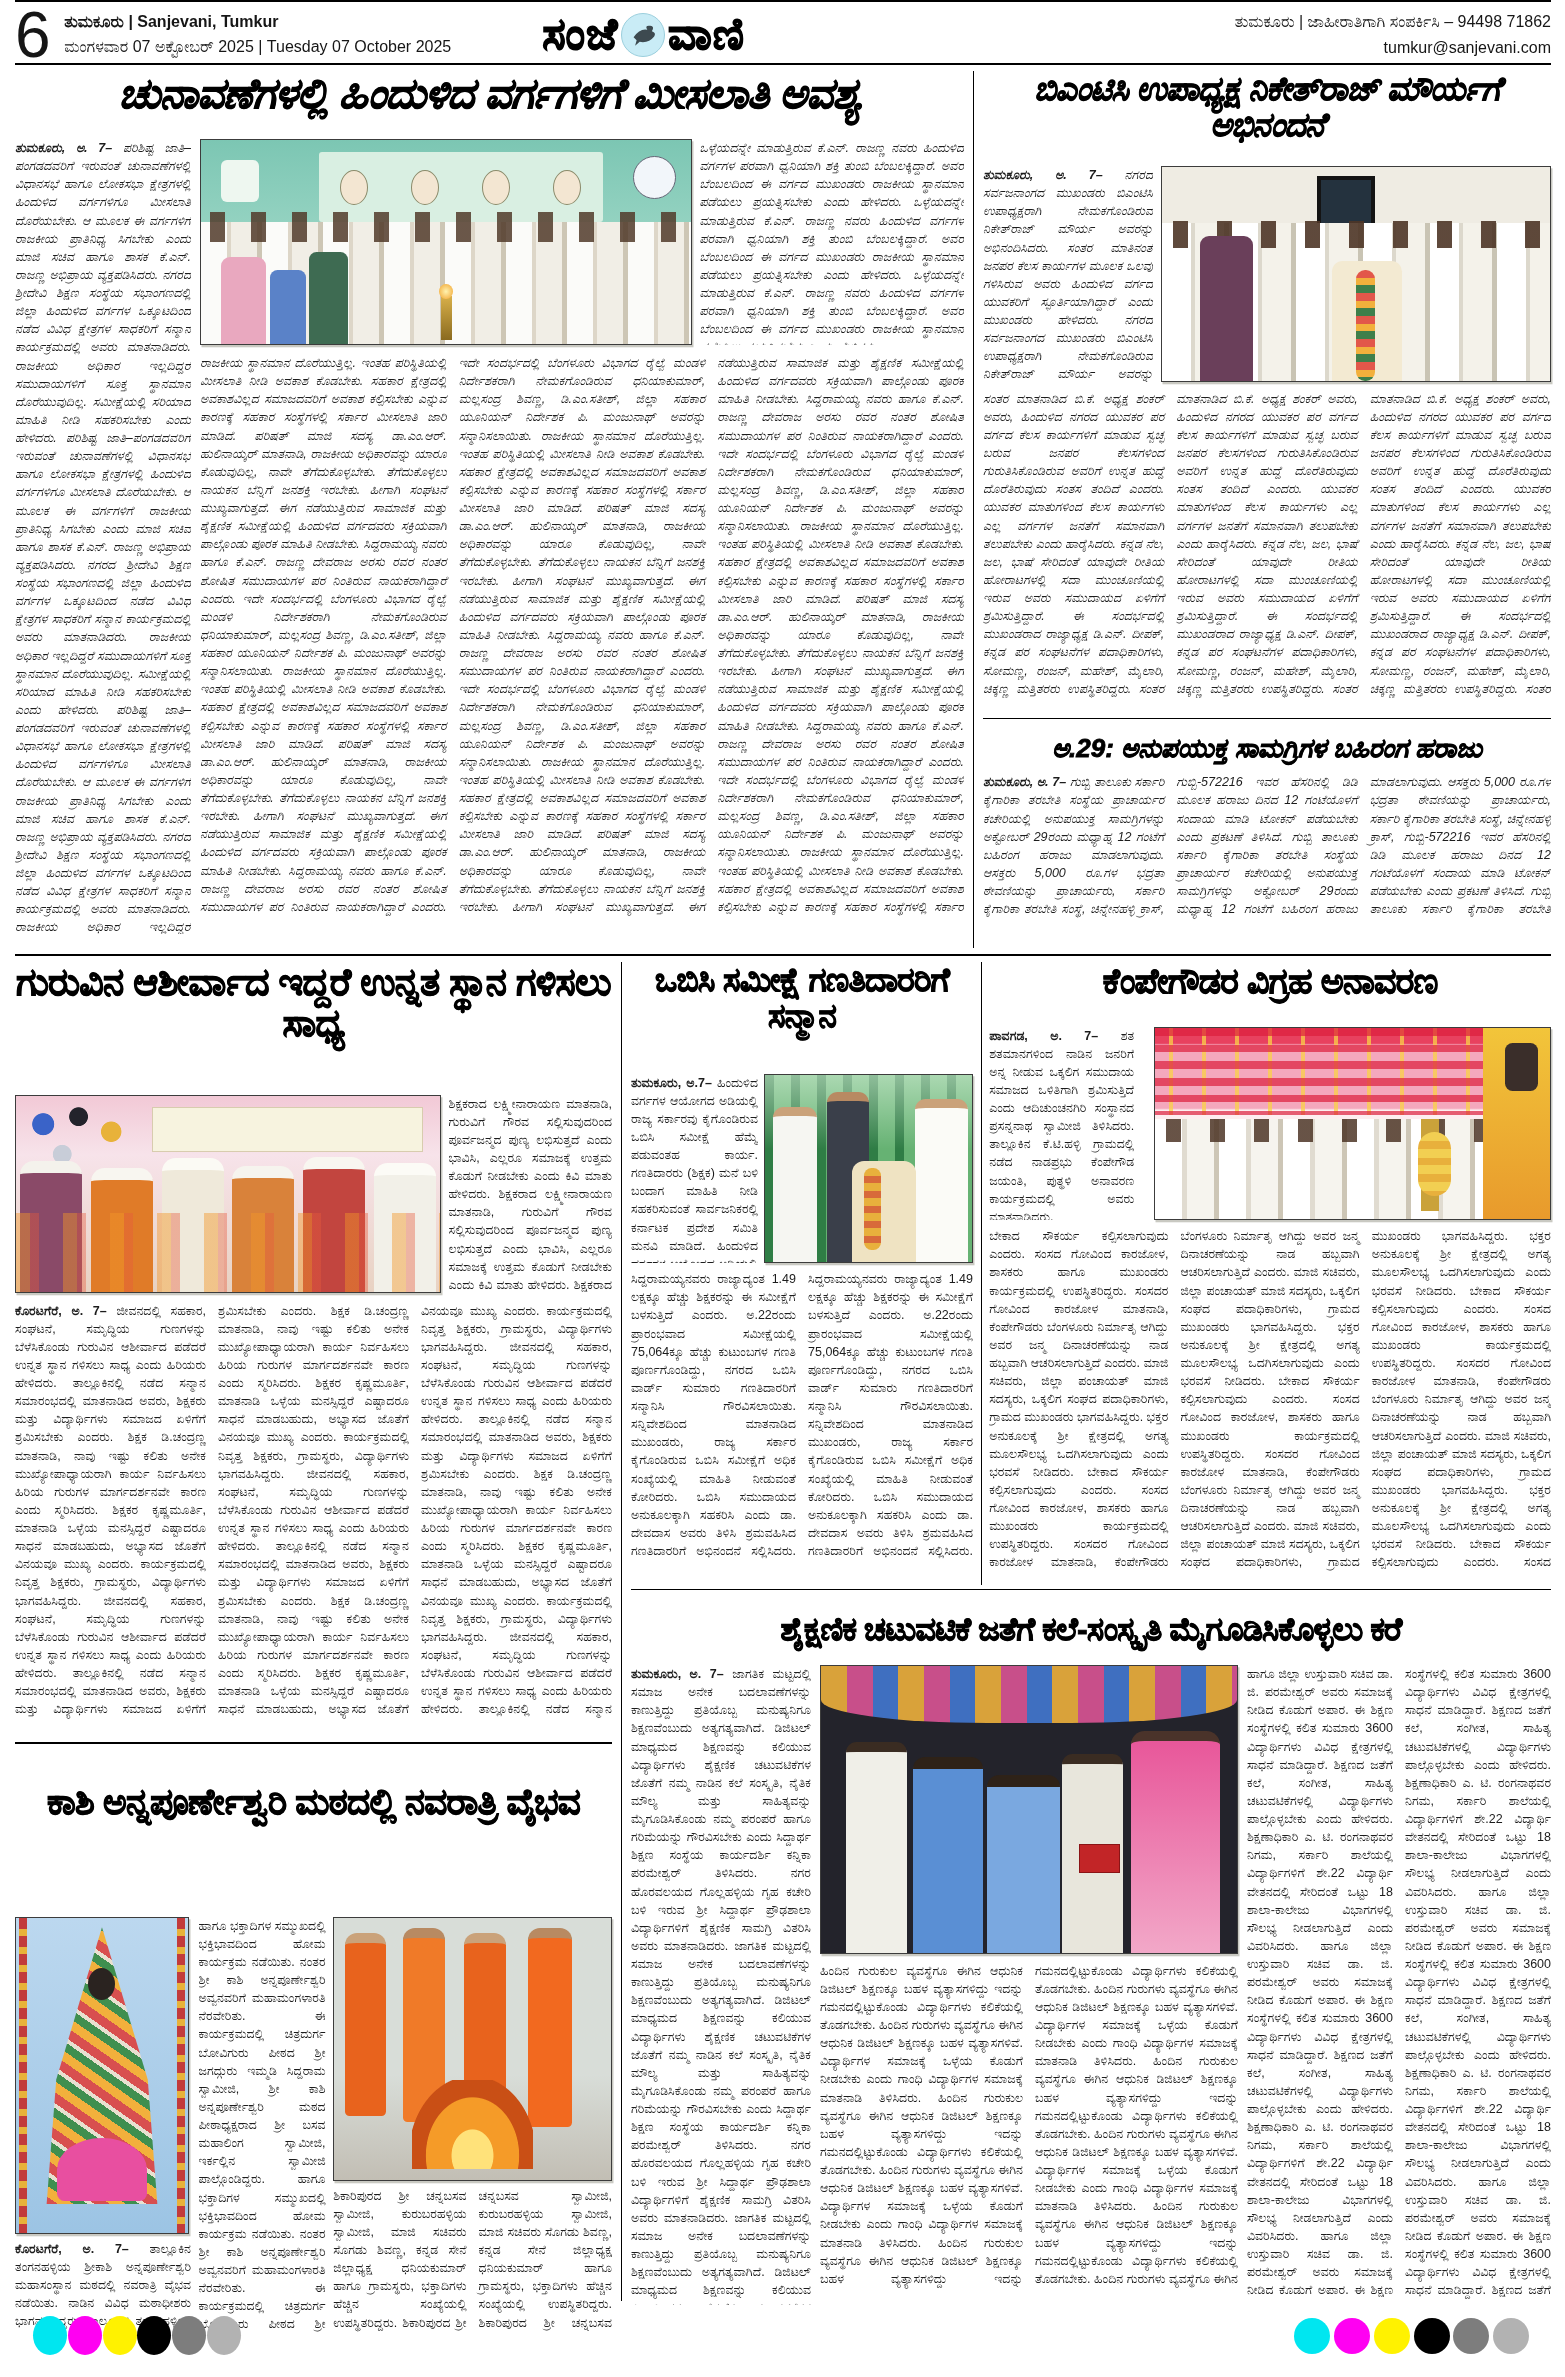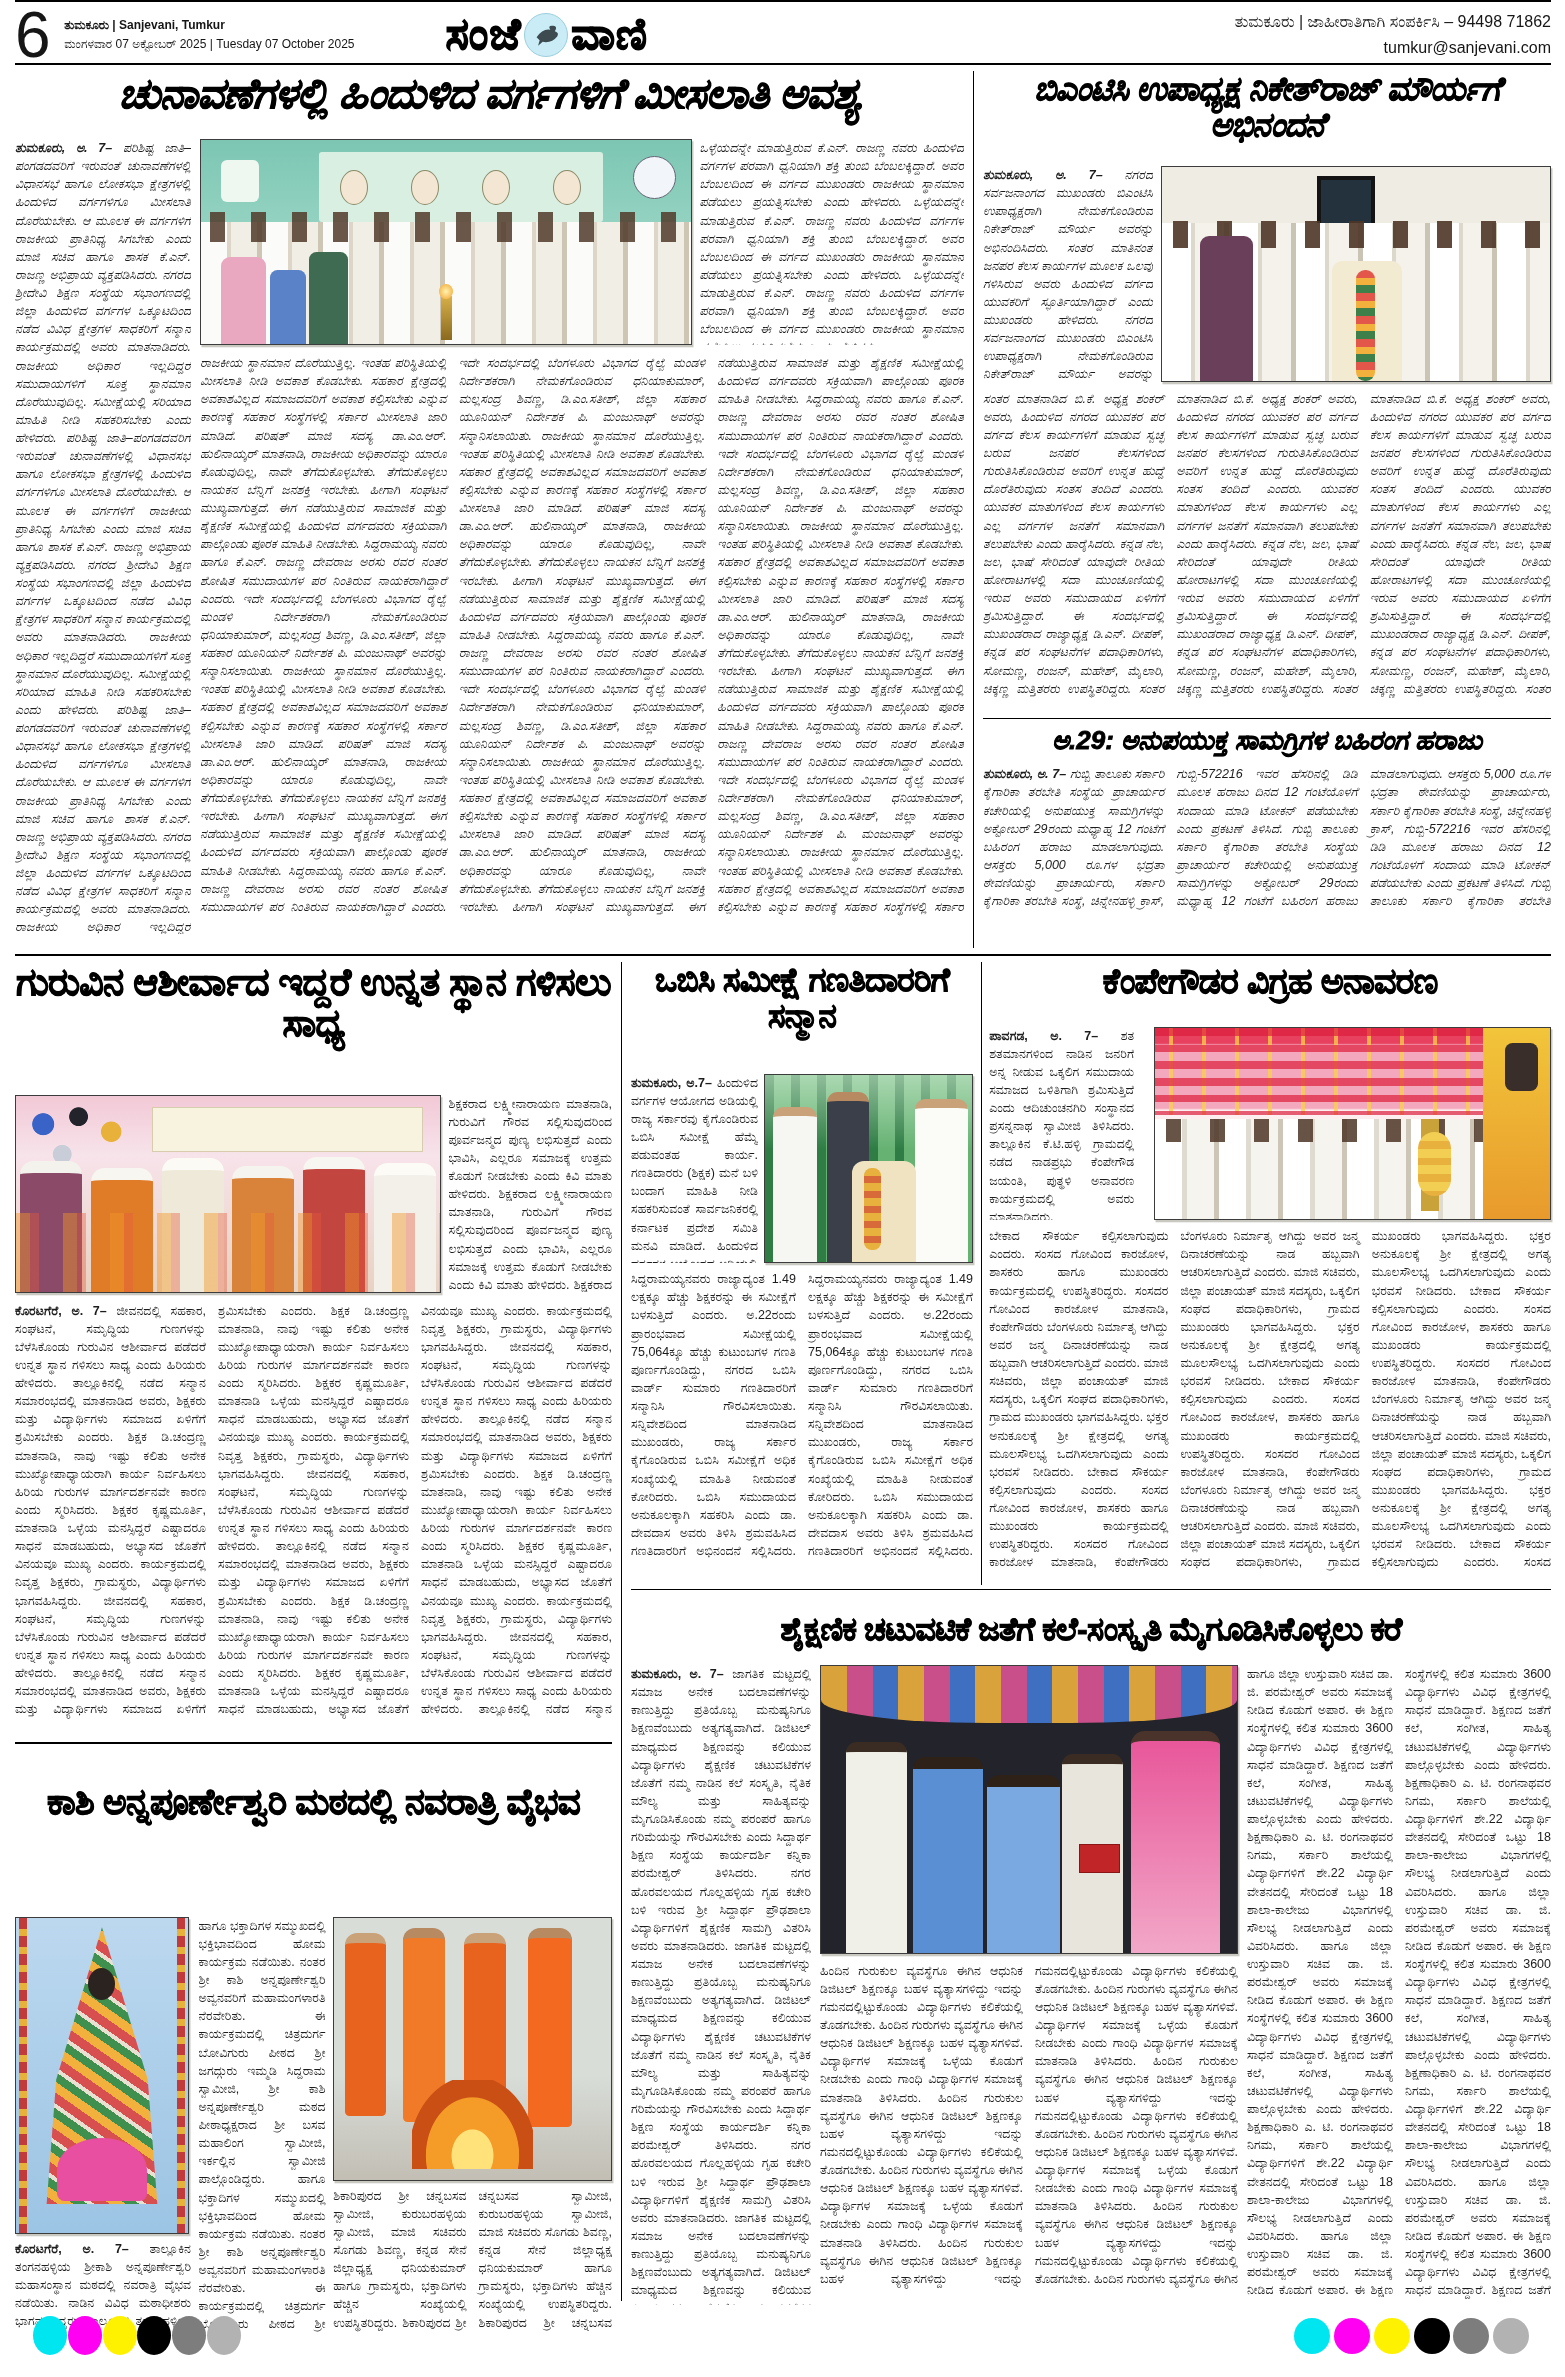--- a/index.html
+++ b/index.html
@@ -4,21 +4,21 @@
 <style>
   html,body{margin:0;padding:0;background:#e9e9e6;}
   .page{width:1566px;height:2377px;background:#fff;position:relative;
         font-family:"Liberation Sans",sans-serif;color:#161616;box-sizing:border-box;
         padding:0 15px;overflow:hidden;}
   .rule{background:#000;height:2.3px;}
   .thin{height:1.5px;}
   
   .hdr{display:flex;align-items:center;height:56px;margin-top:4.5px;}
   .pgnum{font-size:64px;line-height:1;font-weight:400;margin-right:13.6px;}
-  .ed{font-size:12px;line-height:1.55;}
+  .ed{font-size:16px;line-height:1.55;}
   .ed .r1{font-weight:bold;}
   .mast{flex:0 0 auto;margin-left:91px;display:flex;align-items:center;
         font-weight:bold;font-size:44px;letter-spacing:0.8px;color:#000;
         -webkit-text-stroke:1.1px #000;}
   .dove{width:42px;height:42px;border-radius:50%;background:#c9ecf6;border:1.5px solid #9bcfdd;
         display:inline-flex;align-items:center;justify-content:center;margin:0 3px;}
   .hdr-right{margin-left:auto;text-align:right;font-size:16px;line-height:1.6;}
   
   .hl{font-weight:bold;text-align:center;color:#000;line-height:1.1;letter-spacing:-0.8px;
       -webkit-text-stroke:0.8px #000;overflow:hidden;}
@@ -118,21 +118,21 @@
           <div class="ps" style="left:0;right:0;bottom:0;height:74%;background:repeating-linear-gradient(90deg,#ffffff 0 29px,#dcd8cc 29px 33px,#f4f2ea 33px 62px,#c9c4b4 62px 67px);"></div>
           <div class="ps" style="left:0;right:0;bottom:62%;height:13%;background:repeating-linear-gradient(90deg,transparent 0 10.6px,#4d3526 10.6px 26px,transparent 26px 44px);opacity:.9;"></div>
           <div class="ps" style="left:10%;bottom:0;width:53px;height:68%;background:#6a3f5a;border-radius:9px 9px 0 0;"></div>
           <div class="ps" style="left:44%;bottom:0;width:70px;height:56%;background:#f3ead2;border-radius:10.6px 10.6px 0 0;"></div>
           <div class="ps" style="left:50%;bottom:0;width:19.7px;height:52%;background:repeating-linear-gradient(180deg,#e2574a 0 7.6px,#f2b03c 7.6px 15px,#3f7f4a 15px 23px);border-radius:9px;"></div>
         </div>
       </div>
       <div class="btxt cols3" style="height:321px;margin-top:7.6px;">
         <span>ಸಂತರ ಮಾತನಾಡಿದ ಬಿ.ಕೆ. ಅಧ್ಯಕ್ಷ ಶಂಕರ್ ಅವರು, ಹಿಂದುಳಿದ ನಗರದ ಯುವಕರ ಪರ ವರ್ಗದ ಕೆಲಸ ಕಾರ್ಯಗಳಿಗೆ ಮಾಡುವ ಸ್ವಚ್ಛ ಬರುವ ಜನಪರ ಕೆಲಸಗಳಿಂದ ಗುರುತಿಸಿಕೊಂಡಿರುವ ಅವರಿಗೆ ಉನ್ನತ ಹುದ್ದೆ ದೊರೆತಿರುವುದು ಸಂತಸ ತಂದಿದೆ ಎಂದರು. ಯುವಕರ ಮಾತುಗಳಿಂದ ಕೆಲಸ ಕಾರ್ಯಗಳು ಎಲ್ಲ ವರ್ಗಗಳ ಜನತೆಗೆ ಸಮಾನವಾಗಿ ತಲುಪಬೇಕು ಎಂದು ಹಾರೈಸಿದರು. ಕನ್ನಡ ನೆಲ, ಜಲ, ಭಾಷೆ ಸೇರಿದಂತೆ ಯಾವುದೇ ರೀತಿಯ ಹೋರಾಟಗಳಲ್ಲಿ ಸದಾ ಮುಂಚೂಣಿಯಲ್ಲಿ ಇರುವ ಅವರು ಸಮುದಾಯದ ಏಳಿಗೆಗೆ ಶ್ರಮಿಸುತ್ತಿದ್ದಾರೆ. ಈ ಸಂದರ್ಭದಲ್ಲಿ ಮುಖಂಡರಾದ ರಾಜ್ಯಾಧ್ಯಕ್ಷ ಡಿ.ಎನ್. ದೀಪಕ್, ಕನ್ನಡ ಪರ ಸಂಘಟನೆಗಳ ಪದಾಧಿಕಾರಿಗಳು, ಸೋಮಣ್ಣ, ರಂಜನ್, ಮಹೇಶ್, ಮೈಲಾರಿ, ಚಿಕ್ಕಣ್ಣ ಮತ್ತಿತರರು ಉಪಸ್ಥಿತರಿದ್ದರು. ಸಂತರ ಮಾತನಾಡಿದ ಬಿ.ಕೆ. ಅಧ್ಯಕ್ಷ ಶಂಕರ್ ಅವರು, ಹಿಂದುಳಿದ ನಗರದ ಯುವಕರ ಪರ ವರ್ಗದ ಕೆಲಸ ಕಾರ್ಯಗಳಿಗೆ ಮಾಡುವ ಸ್ವಚ್ಛ ಬರುವ ಜನಪರ ಕೆಲಸಗಳಿಂದ ಗುರುತಿಸಿಕೊಂಡಿರುವ ಅವರಿಗೆ ಉನ್ನತ ಹುದ್ದೆ ದೊರೆತಿರುವುದು ಸಂತಸ ತಂದಿದೆ ಎಂದರು. ಯುವಕರ ಮಾತುಗಳಿಂದ ಕೆಲಸ ಕಾರ್ಯಗಳು ಎಲ್ಲ ವರ್ಗಗಳ ಜನತೆಗೆ ಸಮಾನವಾಗಿ ತಲುಪಬೇಕು ಎಂದು ಹಾರೈಸಿದರು. ಕನ್ನಡ ನೆಲ, ಜಲ, ಭಾಷೆ ಸೇರಿದಂತೆ ಯಾವುದೇ ರೀತಿಯ ಹೋರಾಟಗಳಲ್ಲಿ ಸದಾ ಮುಂಚೂಣಿಯಲ್ಲಿ ಇರುವ ಅವರು ಸಮುದಾಯದ ಏಳಿಗೆಗೆ ಶ್ರಮಿಸುತ್ತಿದ್ದಾರೆ. ಈ ಸಂದರ್ಭದಲ್ಲಿ ಮುಖಂಡರಾದ ರಾಜ್ಯಾಧ್ಯಕ್ಷ ಡಿ.ಎನ್. ದೀಪಕ್, ಕನ್ನಡ ಪರ ಸಂಘಟನೆಗಳ ಪದಾಧಿಕಾರಿಗಳು, ಸೋಮಣ್ಣ, ರಂಜನ್, ಮಹೇಶ್, ಮೈಲಾರಿ, ಚಿಕ್ಕಣ್ಣ ಮತ್ತಿತರರು ಉಪಸ್ಥಿತರಿದ್ದರು. ಸಂತರ ಮಾತನಾಡಿದ ಬಿ.ಕೆ. ಅಧ್ಯಕ್ಷ ಶಂಕರ್ ಅವರು, ಹಿಂದುಳಿದ ನಗರದ ಯುವಕರ ಪರ ವರ್ಗದ ಕೆಲಸ ಕಾರ್ಯಗಳಿಗೆ ಮಾಡುವ ಸ್ವಚ್ಛ ಬರುವ ಜನಪರ ಕೆಲಸಗಳಿಂದ ಗುರುತಿಸಿಕೊಂಡಿರುವ ಅವರಿಗೆ ಉನ್ನತ ಹುದ್ದೆ ದೊರೆತಿರುವುದು ಸಂತಸ ತಂದಿದೆ ಎಂದರು. ಯುವಕರ ಮಾತುಗಳಿಂದ ಕೆಲಸ ಕಾರ್ಯಗಳು ಎಲ್ಲ ವರ್ಗಗಳ ಜನತೆಗೆ ಸಮಾನವಾಗಿ ತಲುಪಬೇಕು ಎಂದು ಹಾರೈಸಿದರು. ಕನ್ನಡ ನೆಲ, ಜಲ, ಭಾಷೆ ಸೇರಿದಂತೆ ಯಾವುದೇ ರೀತಿಯ ಹೋರಾಟಗಳಲ್ಲಿ ಸದಾ ಮುಂಚೂಣಿಯಲ್ಲಿ ಇರುವ ಅವರು ಸಮುದಾಯದ ಏಳಿಗೆಗೆ ಶ್ರಮಿಸುತ್ತಿದ್ದಾರೆ. ಈ ಸಂದರ್ಭದಲ್ಲಿ ಮುಖಂಡರಾದ ರಾಜ್ಯಾಧ್ಯಕ್ಷ ಡಿ.ಎನ್. ದೀಪಕ್, ಕನ್ನಡ ಪರ ಸಂಘಟನೆಗಳ ಪದಾಧಿಕಾರಿಗಳು, ಸೋಮಣ್ಣ, ರಂಜನ್, ಮಹೇಶ್, ಮೈಲಾರಿ, ಚಿಕ್ಕಣ್ಣ ಮತ್ತಿತರರು ಉಪಸ್ಥಿತರಿದ್ದರು. ಸಂತರ ಮಾತನಾಡಿದ ಬಿ.ಕೆ. ಅಧ್ಯಕ್ಷ ಶಂಕರ್ ಅವರು, ಹಿಂದುಳಿದ ನಗರದ ಯುವಕರ ಪರ ವರ್ಗದ ಕೆಲಸ ಕಾರ್ಯಗಳಿಗೆ ಮಾಡುವ ಸ್ವಚ್ಛ ಬರುವ ಜನಪರ ಕೆಲಸಗಳಿಂದ ಗುರುತಿಸಿಕೊಂಡಿರುವ ಅವರಿಗೆ ಉನ್ನತ ಹುದ್ದೆ ದೊರೆತಿರುವುದು ಸಂತಸ ತಂದಿದೆ ಎಂದರು. ಯುವಕರ ಮಾತುಗಳಿಂದ ಕೆಲಸ ಕಾರ್ಯಗಳು ಎಲ್ಲ ವರ್ಗಗಳ ಜನತೆಗೆ ಸಮಾನವಾಗಿ ತಲುಪಬೇಕು ಎಂದು ಹಾರೈಸಿದರು. ಕನ್ನಡ ನೆಲ, ಜಲ, ಭಾಷೆ ಸೇರಿದಂತೆ ಯಾವುದೇ ರೀತಿಯ ಹೋರಾಟಗಳಲ್ಲಿ ಸದಾ ಮುಂಚೂಣಿಯಲ್ಲಿ ಇರುವ ಅವರು ಸಮುದಾಯದ ಏಳಿಗೆಗೆ ಶ್ರಮಿಸುತ್ತಿದ್ದಾರೆ. ಈ ಸಂದರ್ಭದಲ್ಲಿ ಮುಖಂಡರಾದ ರಾಜ್ಯಾಧ್ಯಕ್ಷ ಡಿ.ಎನ್. ದೀಪಕ್, ಕನ್ನಡ ಪರ ಸಂಘಟನೆಗಳ ಪದಾಧಿಕಾರಿಗಳು, ಸೋಮಣ್ಣ, ರಂಜನ್, ಮಹೇಶ್, ಮೈಲಾರಿ, ಚಿಕ್ಕಣ್ಣ ಮತ್ತಿತರರು ಉಪಸ್ಥಿತರಿದ್ದರು.</span>
       </div>
-      <div class="zone-bt" style="margin-top:7.6px;padding-top:7px;">
+      <div class="zone-bt" style="margin-top:7.6px;padding-top:15px;">
         <div class="hl" style="font-size:26px;height:39px;letter-spacing:0;">ಅ.29: ಅನುಪಯುಕ್ತ ಸಾಮಗ್ರಿಗಳ ಬಹಿರಂಗ ಹರಾಜು</div>
         <div class="btxt cols3" style="height:161px;">
           <b>ತುಮಕೂರು, ಅ. 7–</b>
           <span>ಗುಬ್ಬಿ ತಾಲೂಕು ಸರ್ಕಾರಿ ಕೈಗಾರಿಕಾ ತರಬೇತಿ ಸಂಸ್ಥೆಯ ಪ್ರಾಚಾರ್ಯರ ಕಚೇರಿಯಲ್ಲಿ ಅನುಪಯುಕ್ತ ಸಾಮಗ್ರಿಗಳನ್ನು ಅಕ್ಟೋಬರ್ 29ರಂದು ಮಧ್ಯಾಹ್ನ 12 ಗಂಟೆಗೆ ಬಹಿರಂಗ ಹರಾಜು ಮಾಡಲಾಗುವುದು. ಆಸಕ್ತರು 5,000 ರೂ.ಗಳ ಭದ್ರತಾ ಠೇವಣಿಯನ್ನು ಪ್ರಾಚಾರ್ಯರು, ಸರ್ಕಾರಿ ಕೈಗಾರಿಕಾ ತರಬೇತಿ ಸಂಸ್ಥೆ, ಚಿನ್ನೇನಹಳ್ಳಿ ಕ್ರಾಸ್, ಗುಬ್ಬಿ-572216 ಇವರ ಹೆಸರಿನಲ್ಲಿ ಡಿಡಿ ಮೂಲಕ ಹರಾಜು ದಿನದ 12 ಗಂಟೆಯೊಳಗೆ ಸಂದಾಯ ಮಾಡಿ ಟೋಕನ್ ಪಡೆಯಬೇಕು ಎಂದು ಪ್ರಕಟಣೆ ತಿಳಿಸಿದೆ. ಗುಬ್ಬಿ ತಾಲೂಕು ಸರ್ಕಾರಿ ಕೈಗಾರಿಕಾ ತರಬೇತಿ ಸಂಸ್ಥೆಯ ಪ್ರಾಚಾರ್ಯರ ಕಚೇರಿಯಲ್ಲಿ ಅನುಪಯುಕ್ತ ಸಾಮಗ್ರಿಗಳನ್ನು ಅಕ್ಟೋಬರ್ 29ರಂದು ಮಧ್ಯಾಹ್ನ 12 ಗಂಟೆಗೆ ಬಹಿರಂಗ ಹರಾಜು ಮಾಡಲಾಗುವುದು. ಆಸಕ್ತರು 5,000 ರೂ.ಗಳ ಭದ್ರತಾ ಠೇವಣಿಯನ್ನು ಪ್ರಾಚಾರ್ಯರು, ಸರ್ಕಾರಿ ಕೈಗಾರಿಕಾ ತರಬೇತಿ ಸಂಸ್ಥೆ, ಚಿನ್ನೇನಹಳ್ಳಿ ಕ್ರಾಸ್, ಗುಬ್ಬಿ-572216 ಇವರ ಹೆಸರಿನಲ್ಲಿ ಡಿಡಿ ಮೂಲಕ ಹರಾಜು ದಿನದ 12 ಗಂಟೆಯೊಳಗೆ ಸಂದಾಯ ಮಾಡಿ ಟೋಕನ್ ಪಡೆಯಬೇಕು ಎಂದು ಪ್ರಕಟಣೆ ತಿಳಿಸಿದೆ. ಗುಬ್ಬಿ ತಾಲೂಕು ಸರ್ಕಾರಿ ಕೈಗಾರಿಕಾ ತರಬೇತಿ ಸಂಸ್ಥೆಯ ಪ್ರಾಚಾರ್ಯರ ಕಚೇರಿಯಲ್ಲಿ ಅನುಪಯುಕ್ತ ಸಾಮಗ್ರಿಗಳನ್ನು ಅಕ್ಟೋಬರ್ 29ರಂದು ಮಧ್ಯಾಹ್ನ 12 ಗಂಟೆಗೆ ಬಹಿರಂಗ ಹರಾಜು ಮಾಡಲಾಗುವುದು. ಆಸಕ್ತರು 5,000 ರೂ.ಗಳ ಭದ್ರತಾ ಠೇವಣಿಯನ್ನು ಪ್ರಾಚಾರ್ಯರು, ಸರ್ಕಾರಿ ಕೈಗಾರಿಕಾ ತರಬೇತಿ ಸಂಸ್ಥೆ, ಚಿನ್ನೇನಹಳ್ಳಿ ಕ್ರಾಸ್, ಗುಬ್ಬಿ-572216 ಇವರ ಹೆಸರಿನಲ್ಲಿ ಡಿಡಿ ಮೂಲಕ ಹರಾಜು ದಿನದ 12 ಗಂಟೆಯೊಳಗೆ ಸಂದಾಯ ಮಾಡಿ ಟೋಕನ್ ಪಡೆಯಬೇಕು ಎಂದು ಪ್ರಕಟಣೆ ತಿಳಿಸಿದೆ.</span>
         </div>
       </div>
     </div>
   </div>
 
   <div class="rule thin" style="margin:6px 0;"></div>

